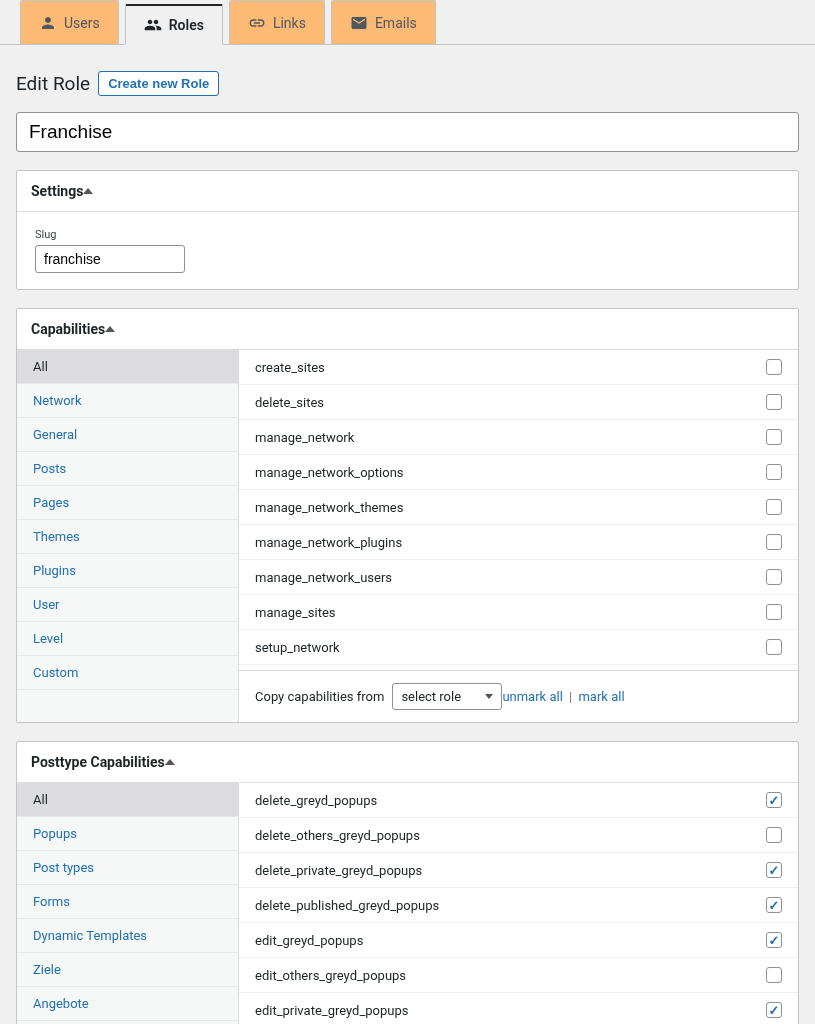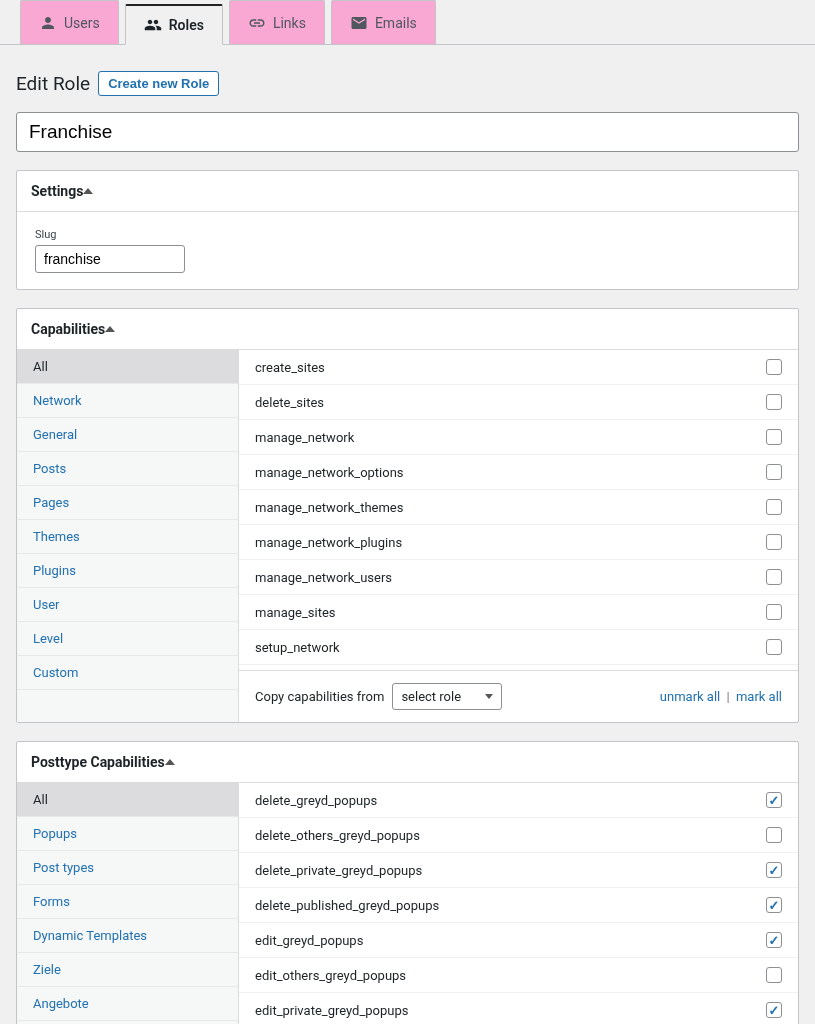--- a/index.html
+++ b/index.html
@@ -9,21 +9,21 @@
   color: #1d2327;
   font-size: 13px;
   width: 815px;
 }
 
 
 .tabs { display: flex; padding: 0 20px; border-bottom: 1px solid #c3c4c7; }
 .tab {
   display: flex; align-items: center; gap: 7px;
   padding: 10px 18px;
-  background: #f9a8d4;
+  background: #fdba74;
   border: 1px solid #c3c4c7;
   border-bottom: none;
   margin-right: 6px;
   color: #50575e;
   font-size: 14px;
   cursor: pointer;
   border-radius: 2px 2px 0 0;
 }
 .tab.active { background: #f0f0f1; border-bottom: 1px solid #f0f0f1; margin-bottom: -1px; color: #1d2327; font-weight: 600; border-top: 2px solid #222; margin-top: 4px;}
 .tab svg { width: 18px; height: 18px; fill: #50575e; }
@@ -88,21 +88,21 @@
 }
 .chk {
   width: 16px; height: 16px; border: 1px solid #8c8f94; border-radius: 3px;
   display: inline-flex; align-items: center; justify-content: center;
   background: #fff; cursor: pointer;
 }
 .chk.checked::after {
   content: "✓"; color: #2271b1; font-size: 13px; font-weight: bold; line-height: 1;
 }
 .cap-footer {
-  display: flex; align-items: center; justify-content: space-between;
+  display: flex; align-items: center; 
   padding: 12px 16px; border-top: 1px solid #dcdcde;
 }
 .cap-footer-left { display: flex; align-items: center; gap: 8px; font-size: 13px; }
 .select {
   border: 1px solid #8c8f94; border-radius: 3px; padding: 5px 24px 5px 8px;
   font-size: 13px; background: #fff; position: relative; cursor: pointer;
   display: inline-flex; align-items: center; min-width: 110px;
 }
 .select .sel-caret { position: absolute; right: 8px; width:0;height:0;border-left:4px solid transparent;border-right:4px solid transparent;border-top:5px solid #555;}
 .cap-footer-right { font-size: 13px; }

